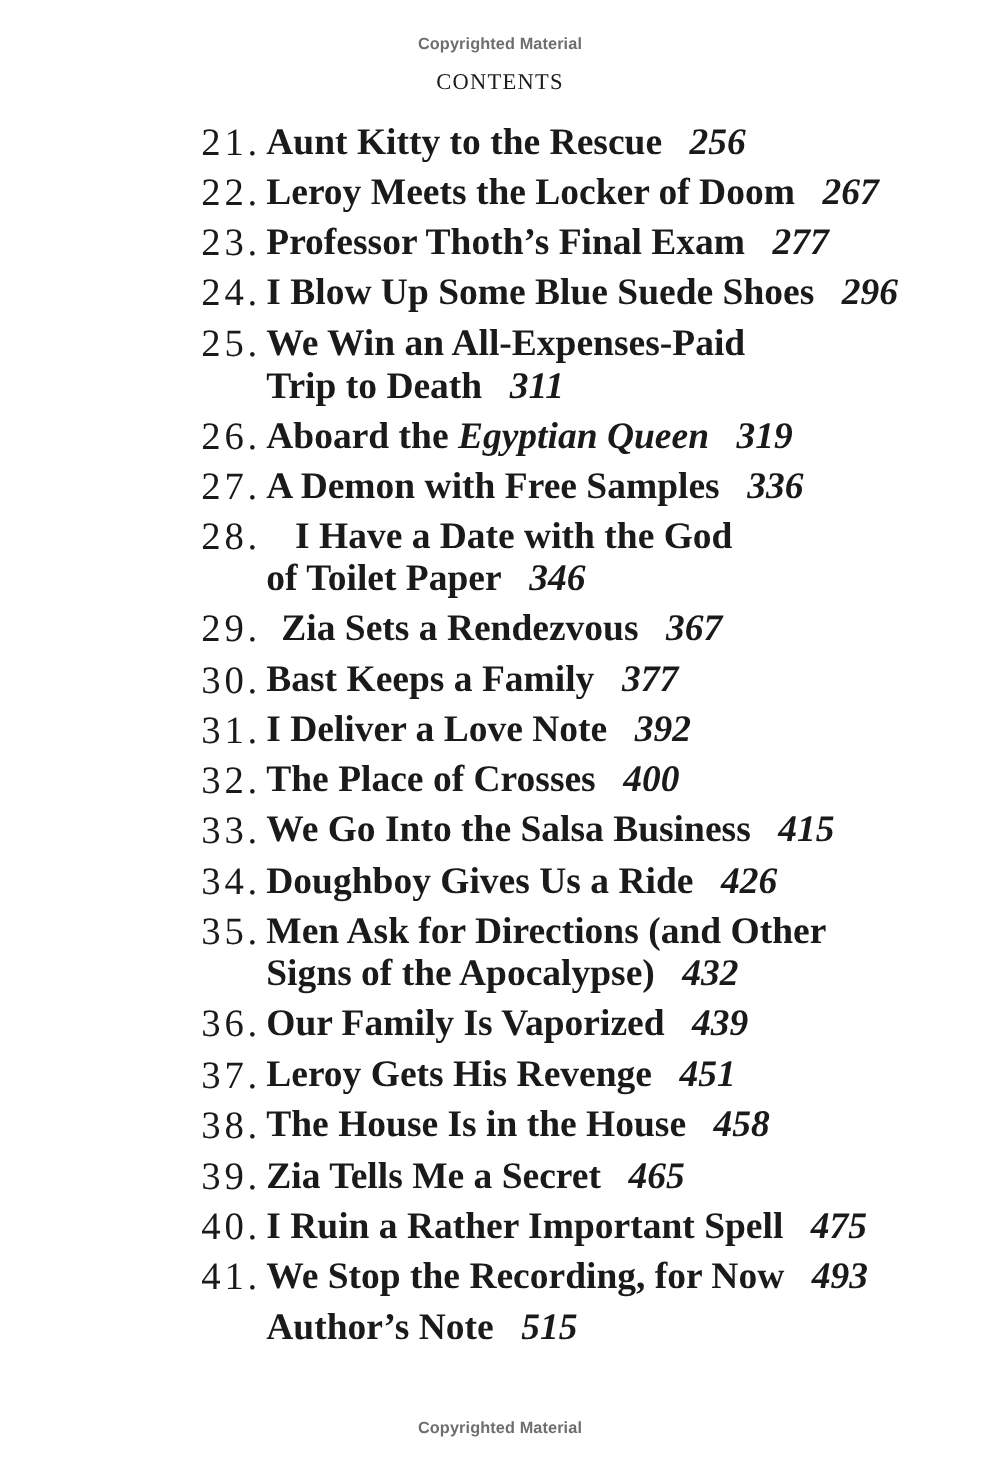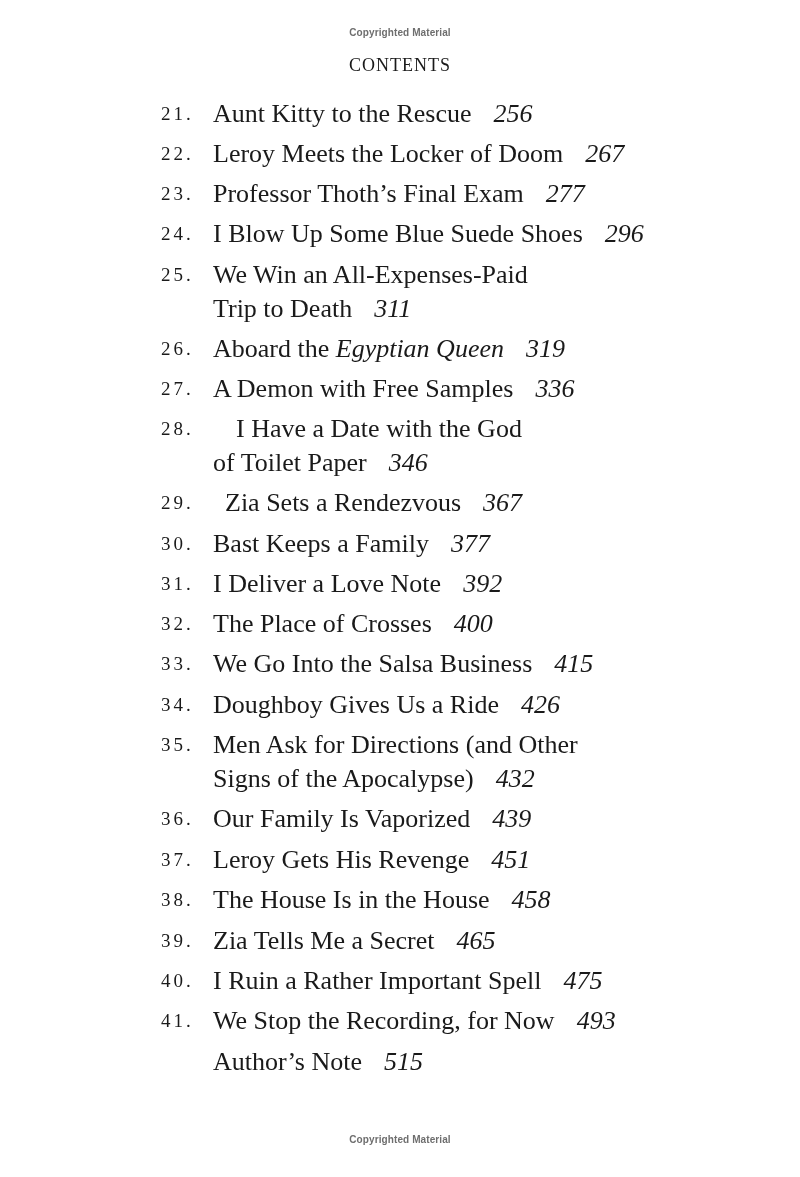--- a/index.html
+++ b/index.html
@@ -3,35 +3,35 @@
 <meta charset="utf-8">
 <style>
   html, body { margin: 0; padding: 0; }
   body {
     width: 800px; height: 1177px; background: #ffffff; position: relative; overflow: hidden;
     font-family: "Liberation Serif", "DejaVu Serif", serif; color: #1a1a1a;
   }
   .watermark {
     position: absolute; left: 0; width: 800px; text-align: center;
     font-family: "Liberation Sans", "DejaVu Sans", sans-serif; font-weight: bold;
-    font-size: 10px; color: #6e6e6e; letter-spacing: 0.1px;
+    font-size: 13px; color: #6e6e6e; letter-spacing: 0.1px;
   }
   .watermark.top { top: 27px; }
   .watermark.bottom { top: 1134px; }
   .heading {
     position: absolute; top: 55px; left: 0; width: 800px; text-align: center;
     font-size: 18px; letter-spacing: 1px; color: #1a1a1a;
   }
   .toc { position: absolute; left: 0; top: 0; width: 800px; height: 1177px; }
   .entry { position: absolute; left: 0; width: 800px; }
   .num {
-    position: absolute; left: 161px; font-size: 19px; line-height: 34px; letter-spacing: 3px;
+    position: absolute; left: 161px; font-size: 31px; line-height: 34px; letter-spacing: 3px;
   }
   .title {
-    position: absolute; left: 213px; font-size: 26px; line-height: 34px; white-space: nowrap;
+    position: absolute; left: 213px; font-size: 30px; line-height: 34px; white-space: nowrap; font-weight: bold;
   }
   .title .page { font-style: italic; margin-left: 22px; }
   .title em { font-style: italic; }
 </style>
 </head>
 <body>
 
 <div class="watermark top">Copyrighted Material</div>
 <div class="heading">CONTENTS</div>
 

